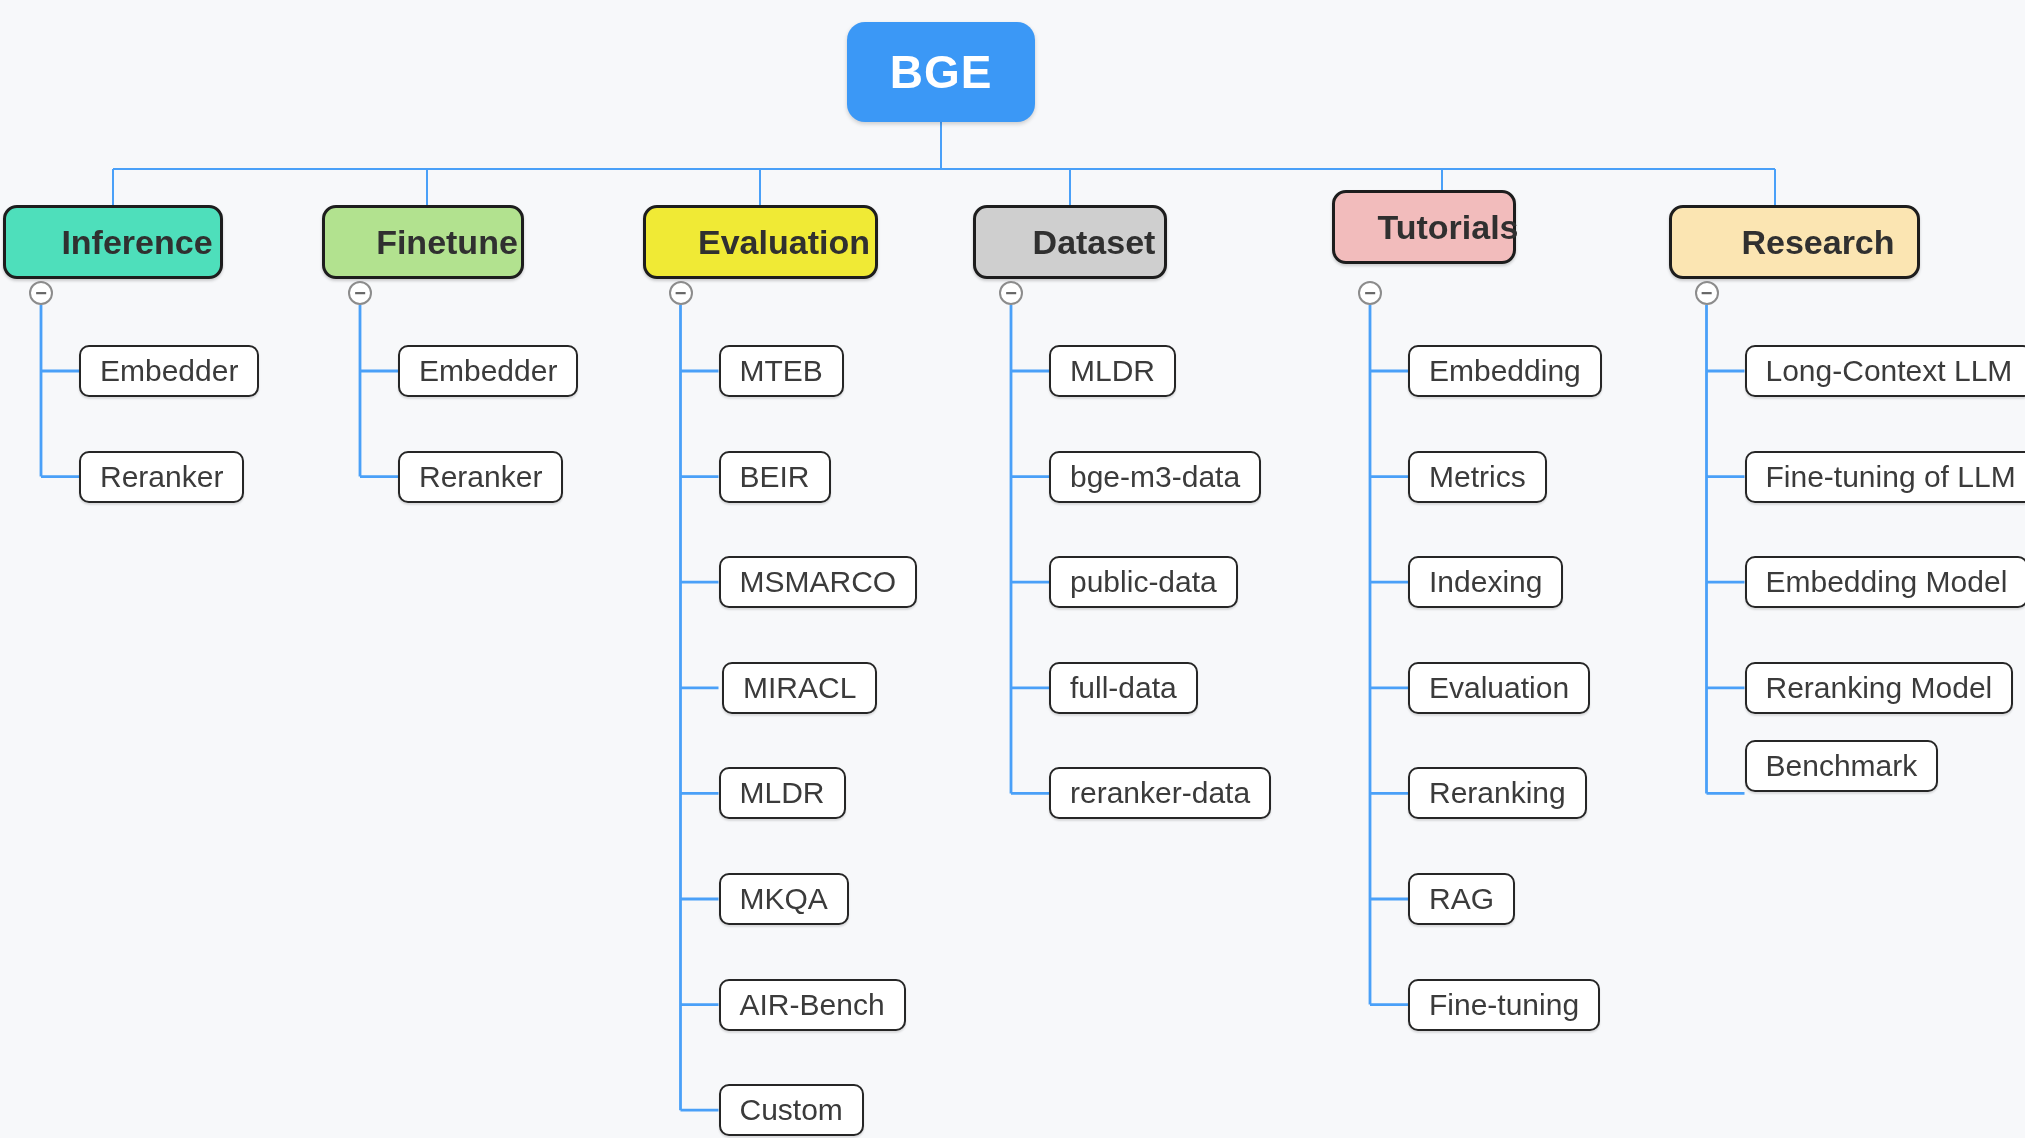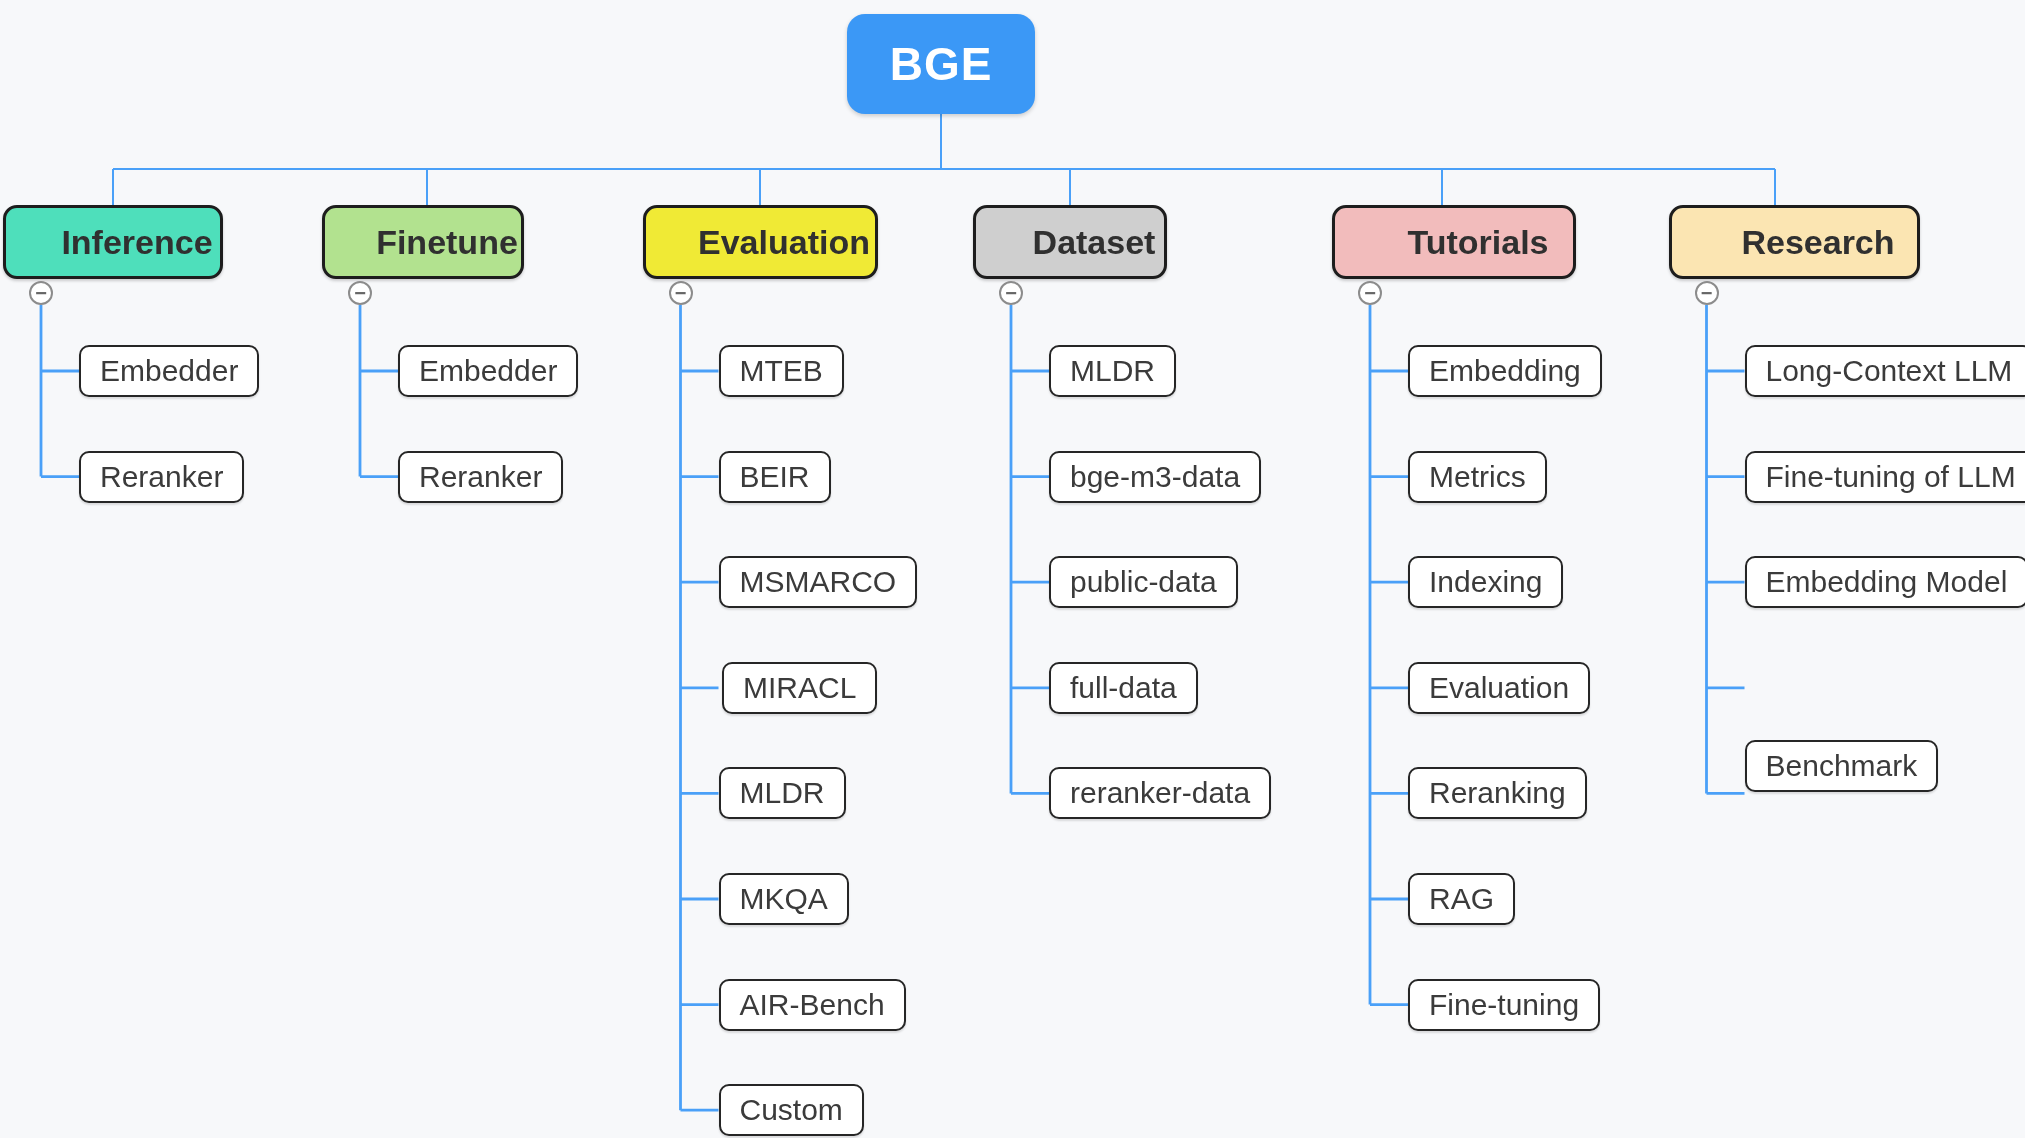--- a/index.html
+++ b/index.html
@@ -24,21 +24,21 @@
         user-select:none;}
 </style>
 </head>
 <body style="background: rgb(247, 248, 250);">
 
 <div id="canvas" style="background: rgb(247, 248, 250);">
   <svg id="wires" viewBox="0 0 2025 1138" xmlns="http://www.w3.org/2000/svg">
       <path d="M 941 110 V 169 M 113 169 H 1775 M 113 169 V 205 M 427 169 V 205 M 760 169 V 205 M 1070 169 V 205 M 1442 169 V 205 M 1775 169 V 205" fill="none" stroke="#4aa0f8" stroke-width="2"></path>
       <path d="M 41 305 V 476.6 M 41 371 H 79 M 41 476.6 H 79 M 360 305 V 476.6 M 360 371 H 398 M 360 476.6 H 398 M 680.5 305 V 1110.1999999999998 M 680.5 371 H 718.5 M 680.5 476.6 H 718.5 M 680.5 582.2 H 718.5 M 680.5 687.8 H 718.5 M 680.5 793.4 H 718.5 M 680.5 899 H 718.5 M 680.5 1004.5999999999999 H 718.5 M 680.5 1110.1999999999998 H 718.5 M 1011 305 V 793.4 M 1011 371 H 1049 M 1011 476.6 H 1049 M 1011 582.2 H 1049 M 1011 687.8 H 1049 M 1011 793.4 H 1049 M 1370 305 V 1004.5999999999999 M 1370 371 H 1408 M 1370 476.6 H 1408 M 1370 582.2 H 1408 M 1370 687.8 H 1408 M 1370 793.4 H 1408 M 1370 899 H 1408 M 1370 1004.5999999999999 H 1408 M 1706.5 305 V 793.4 M 1706.5 371 H 1744.5 M 1706.5 476.6 H 1744.5 M 1706.5 582.2 H 1744.5 M 1706.5 687.8 H 1744.5 M 1706.5 793.4 H 1744.5" fill="none" stroke="#4aa0f8" stroke-width="2.8"></path>
     </svg>
-  <div class="node root-node" id="root-node" style="left: 847px; top: 14px; background: rgb(59, 152, 246); color: rgb(255, 255, 255);">BGE</div>
+  <div class="node root-node" id="root-node" style="left: 847px; top: 22px; background: rgb(59, 152, 246); color: rgb(255, 255, 255);">BGE</div>
 
 <div class="node branch-node" style="left: 3px; top: 205px; width: 220px; background: rgb(78, 223, 187);">Inference</div>
     <div class="collapse-icon" style="left: 29px; top: 281px;">−</div>
     <div class="node child-node" style="left: 79px; top: 345px;">Embedder</div>
     <div class="node child-node" style="left: 79px; top: 450.6px;">Reranker</div>
     <div class="node branch-node" style="left: 322px; top: 205px; width: 202px; background: rgb(178, 226, 143);">Finetune</div>
     <div class="collapse-icon" style="left: 348px; top: 281px;">−</div>
     <div class="node child-node" style="left: 398px; top: 345px;">Embedder</div>
     <div class="node child-node" style="left: 398px; top: 450.6px;">Reranker</div>
     <div class="node branch-node" style="left: 642.5px; top: 205px; width: 235px; background: rgb(240, 234, 53);">Evaluation</div>
@@ -51,28 +51,29 @@
     <div class="node child-node" style="left: 718.5px; top: 873px;">MKQA</div>
     <div class="node child-node" style="left: 718.5px; top: 978.6px; text-align: right;">AIR-Bench</div>
     <div class="node child-node" style="left: 718.5px; top: 1084.2px;">Custom</div>
     <div class="node branch-node" style="left: 973px; top: 205px; width: 194px; background: rgb(207, 207, 207);">Dataset</div>
     <div class="collapse-icon" style="left: 999px; top: 281px;">−</div>
     <div class="node child-node" style="left: 1049px; top: 345px;">MLDR</div>
     <div class="node child-node" style="left: 1049px; top: 450.6px;">bge-m3-data</div>
     <div class="node child-node" style="left: 1049px; top: 556.2px;">public-data</div>
     <div class="node child-node" style="left: 1049px; top: 661.8px;">full-data</div>
     <div class="node child-node" style="left: 1049px; top: 767.4px;">reranker-data</div>
-    <div class="node branch-node" style="left: 1332px; top: 205px; width: 244px; background: rgb(242, 188, 188);">Tutorials</div>
+    <div class="node branch-node" style="left: 1332px; top: 190px; width: 184px; background: rgb(242, 188, 188);">Tutorials</div>
     <div class="collapse-icon" style="left: 1358px; top: 281px;">−</div>
     <div class="node child-node" style="left: 1408px; top: 345px;">Embedding</div>
     <div class="node child-node" style="left: 1408px; top: 450.6px;">Metrics</div>
     <div class="node child-node" style="left: 1408px; top: 556.2px;">Indexing</div>
     <div class="node child-node" style="left: 1408px; top: 661.8px;">Evaluation</div>
     <div class="node child-node" style="left: 1408px; top: 767.4px;">Reranking</div>
     <div class="node child-node" style="left: 1408px; top: 873px;">RAG</div>
     <div class="node child-node" style="left: 1408px; top: 978.6px;">Fine-tuning</div>
     <div class="node branch-node" style="left: 1668.5px; top: 205px; width: 251px; background: rgb(251, 229, 178);">Research</div>
     <div class="collapse-icon" style="left: 1694.5px; top: 281px;">−</div>
     <div class="node child-node" style="left: 1744.5px; top: 345px;">Long-Context LLM</div>
     <div class="node child-node" style="left: 1744.5px; top: 450.6px;">Fine-tuning of LLM</div>
     <div class="node child-node" style="left: 1744.5px; top: 556.2px;">Embedding Model</div>
+    <div class="node child-node" style="left: 1744.5px; top: 661.8px;">Reranking Model</div>
     <div class="node child-node" style="left: 1744.5px; top: 740px;">Benchmark</div>
   </div>
 
 </body></html>

